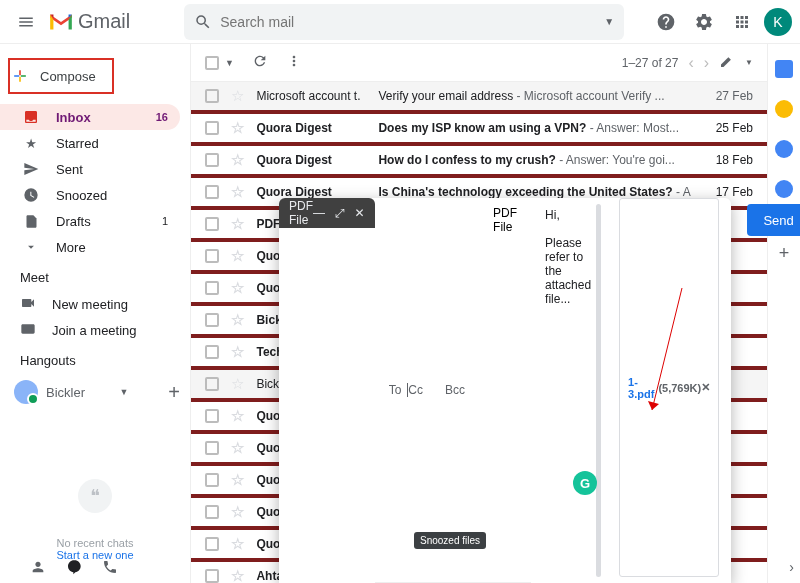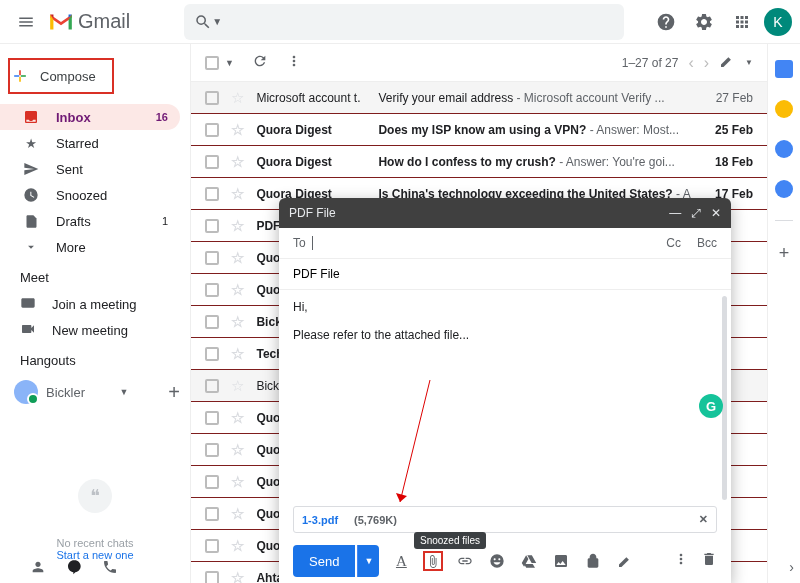--- a/index.html
+++ b/index.html
@@ -41,49 +41,49 @@
 .start-new { font-size: 11px; color: #1a73e8; cursor: pointer; }
 .sidebar-footer { position: absolute; bottom: 4px; left: 30px; display: flex; gap: 20px; color: #5f6368; }
 
 .content { flex: 1; border-left: 1px solid #eee; border-right: 1px solid #eee; position: relative; }
 .toolbar { height: 38px; display: flex; align-items: center; padding: 0 14px; border-bottom: 1px solid #eee; font-size: 12px; color: #5f6368; }
 .toolbar-left { display: flex; align-items: center; gap: 4px; }
 .checkbox { width: 14px; height: 14px; border: 2px solid #bcbcbc; border-radius: 2px; }
 .toolbar-right { margin-left: auto; display: flex; align-items: center; gap: 10px; }
 
 .email-list { overflow-y: auto; }
-.email-row { display: flex; align-items: center; height: 32px; padding: 0 14px; border-bottom: 1px solid #7f1d1d; font-size: 12px; cursor: pointer; }
+.email-row { display: flex; align-items: center; height: 32px; padding: 0 14px; border-bottom: 4px solid #7f1d1d; font-size: 12px; cursor: pointer; }
 .email-row.unread { font-weight: 600; background: #fff; }
 .email-row.read { background: #f5f5f5; font-weight: 400; }
 .star { margin: 0 12px 0 12px; color: #dadce0; font-size: 15px; }
 .sender { width: 122px; white-space: nowrap; overflow: hidden; color: #202124; }
 .subject { flex: 1; white-space: nowrap; overflow: hidden; color: #202124; }
 .preview { color: #5f6368; font-weight: 400; }
 .date { width: 50px; text-align: right; color: #5f6368; }
-.email-row.unread .date { color: #202124; font-weight: 700; }
+.email-row.unread .date { color: #202124; font-weight: 400; }
 
 .right-rail { width: 32px; padding-top: 16px; display: flex; flex-direction: column; align-items: center; gap: 22px; }
 .rail-icon { width: 18px; height: 18px; cursor: pointer; border-radius: 3px; }
 .rail-sep { width: 18px; border-top: 1px solid #dadce0; }
 .rail-plus { color: #5f6368; font-size: 18px; cursor: pointer; }
 .rail-arrow { position: absolute; bottom: 8px; right: 6px; color: #5f6368; font-size: 14px; }
 
 
-.compose-window { position: absolute; right: 36px; bottom: 0; width: 452px; height: 385px; background: #fff; box-shadow: 0 4px 16px rgba(0,0,0,0.3); border-radius: 6px 6px 0 0; display: flex; flex-direction: column; z-index: 10; }
+.compose-window { position: absolute; right: 36px; bottom: 0; width: 452px; height: 385px; background: #fff; box-shadow: 0 4px 16px rgba(0,0,0,0.3); border-radius: 6px 6px 0 0; display: flex; flex-direction: row; z-index: 10; }
 .compose-header { height: 30px; background: #404040; border-radius: 6px 6px 0 0; display: flex; align-items: center; padding: 0 10px; color: #e8eaed; font-size: 12px; }
 .compose-header-actions { margin-left: auto; display: flex; gap: 10px; font-size: 12px; }
 .compose-to { display: flex; align-items: center; padding: 8px 14px; font-size: 12px; border-bottom: 1px solid #eee; color: #5f6368; }
 .compose-to-input { flex: 1; border: none; outline: none; margin-left: 6px; border-left: 1px solid #5f6368; height: 14px; }
-.cc-bcc { font-size: 12px; color: #5f6368; display: flex; gap: 16px; }
+.cc-bcc { font-size: 12px; color: #5f6368; display: flex; gap: 22px; }
 .compose-subject { padding: 8px 14px; font-size: 12px; border-bottom: 1px solid #eee; }
 .compose-body { flex: 1; padding: 10px 14px; font-size: 12px; color: #202124; position: relative; }
 .body-scroll { position: absolute; right: 4px; top: 6px; bottom: 6px; width: 5px; background: #dadce0; border-radius: 3px; }
 .attachment-bar { margin: 0 14px 6px; padding: 6px 8px; border: 1px solid #dadce0; border-radius: 3px; display: flex; align-items: center; font-size: 11px; font-weight: bold; }
 .attachment-name { color: #1a73e8; }
-.attachment-size { color: #5f6368; margin-left: 16px; }
+.attachment-size { color: #5f6368; margin-left: 4px; }
 .attachment-close { margin-left: auto; color: #5f6368; cursor: pointer; }
 .tooltip { position: absolute; bottom: 34px; left: 135px; background: #3c4043; color: #fff; font-size: 10px; padding: 3px 6px; border-radius: 3px; z-index: 12; }
 .compose-footer { height: 44px; display: flex; align-items: center; padding: 0 14px; gap: 12px; position: relative; }
 .send-btn { background: #1a73e8; color: #fff; border: none; height: 32px; padding: 0 16px; border-radius: 4px 0 0 4px; font-size: 13px; font-weight: 500; cursor: pointer; }
 .send-more { background: #1a73e8; color: #fff; width: 22px; height: 32px; border-radius: 0 4px 4px 0; display: flex; align-items: center; justify-content: center; font-size: 9px; cursor: pointer; margin-left: -10px; border-left: 1px solid #4285f4; }
 .footer-icons { display: flex; gap: 12px; align-items: center; color: #5f6368; font-size: 15px; }
 .footer-icon { cursor: pointer; display: flex; align-items: center; justify-content: center; width: 20px; height: 20px; }
 .attach-highlight { border: 2px solid #d93025; padding: 1px; }
 .footer-right { margin-left: auto; display: flex; gap: 12px; color: #5f6368; }
 .grammarly { position: absolute; right: 8px; bottom: 88px; width: 24px; height: 24px; border-radius: 50%; background: #15c39a; color: #fff; display: flex; align-items: center; justify-content: center; font-size: 13px; font-weight: bold; }
@@ -105,20 +105,21 @@
         <path fill="#4285F4" d="M5 16V7l7 5 7-5v9z" opacity="0"></path>
         <path fill="#C5221F" d="M2 2l3 3V2z"></path>
         <path fill="#1967D2" d="M22 2l-3 3V2z"></path>
       </svg>
     <span class="logo-text">Gmail</span>
   </div>
   <div class="search-bar">
     <svg width="18" height="18" viewBox="0 0 24 24">
         <path fill="#5f6368" d="M15.5 14h-.79l-.28-.27A6.471 6.471 0 0016 9.5 6.5 6.5 0 109.5 16c1.61 0 3.09-.59 4.23-1.57l.27.28v.79l5 4.99L20.49 19l-4.99-5zm-6 0C7.01 14 5 11.99 5 9.5S7.01 5 9.5 5 14 7.01 14 9.5 11.99 14 9.5 14z"></path>
       </svg>
+    <input class="search-input" placeholder="Search mail" style="">
     <span class="search-down">▼</span>
   </div>
   <div class="header-right">
     <div class="header-icon">
       <svg width="20" height="20" viewBox="0 0 24 24">
           <path fill="#5f6368" d="M12 2a10 10 0 100 20 10 10 0 000-20zm1 17h-2v-2h2v2zm2.07-7.75l-.9.92C13.45 12.9 13 13.5 13 15h-2v-.5c0-1.1.45-2.1 1.17-2.83l1.24-1.26c.37-.36.59-.86.59-1.41 0-1.1-.9-2-2-2s-2 .9-2 2H8c0-2.21 1.79-4 4-4s4 1.79 4 4c0 .88-.36 1.68-.93 2.25z"></path>
         </svg>
     </div>
     <div class="header-icon">
       <svg width="20" height="20" viewBox="0 0 24 24">
@@ -192,29 +193,29 @@
           <svg width="14" height="14" viewBox="0 0 24 24">
             <path fill="currentColor" d="M7 10l5 5 5-5z"></path>
           </svg>
         </span>
       <span>More</span>
     </div>
 
     <div class="section-header">Meet</div>
     <div class="meet-item">
       <span class="nav-icon"><svg width="16" height="16" viewBox="0 0 24 24">
+            <path fill="currentColor" d="M17 10.5V7c0-.55-.45-1-1-1H4c-.55 0-1 .45-1 1v10c0 .55.45 1 1 1h12c.55 0 1-.45 1-1v-3.5l4 4v-11l-4 4z"></path>
+          </svg></span>
+      <span>New meeting</span>
+    </div>
+    <div class="meet-item">
+      <span class="nav-icon"><svg width="16" height="16" viewBox="0 0 24 24">
             <path fill="currentColor" d="M20 5H4c-1.1 0-2 .9-2 2v10c0 1.1.9 2 2 2h16c1.1 0 2-.9 2-2V7c0-1.1-.9-2-2-2zM8 17h8v-2H8v2z"></path>
           </svg></span>
       <span>Join a meeting</span>
-    </div>
-    <div class="meet-item">
-      <span class="nav-icon"><svg width="16" height="16" viewBox="0 0 24 24">
-            <path fill="currentColor" d="M17 10.5V7c0-.55-.45-1-1-1H4c-.55 0-1 .45-1 1v10c0 .55.45 1 1 1h12c.55 0 1-.45 1-1v-3.5l4 4v-11l-4 4z"></path>
-          </svg></span>
-      <span>New meeting</span>
     </div>
 
     <div class="section-header">Hangouts</div>
     <div class="hangouts-row">
       <div class="hangouts-avatar"></div>
       <span class="hangouts-name">Bickler</span>
       <span style="color:#5f6368;font-size:9px;margin-right:40px;">▼</span>
       <span class="plus-btn">+</span>
     </div>
 

